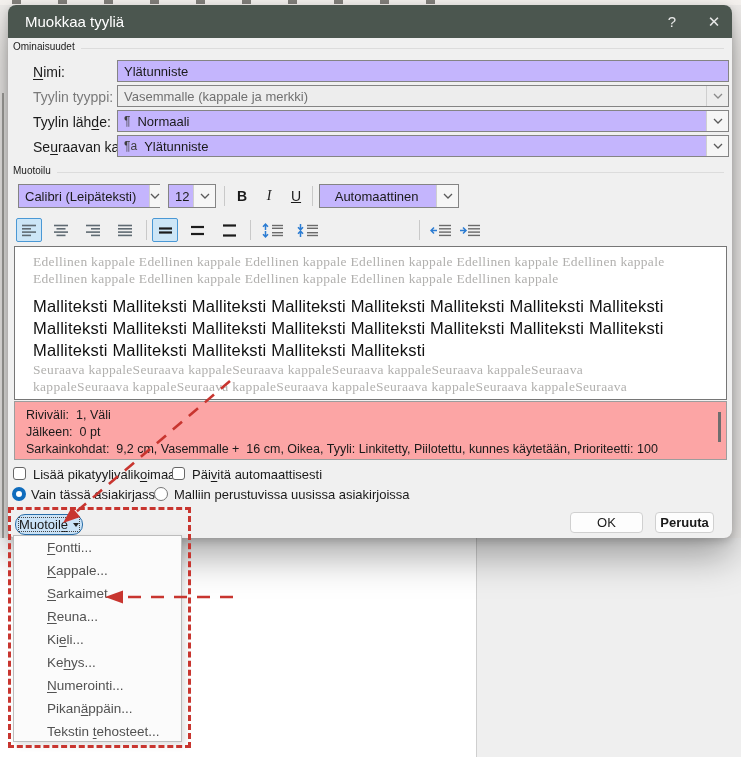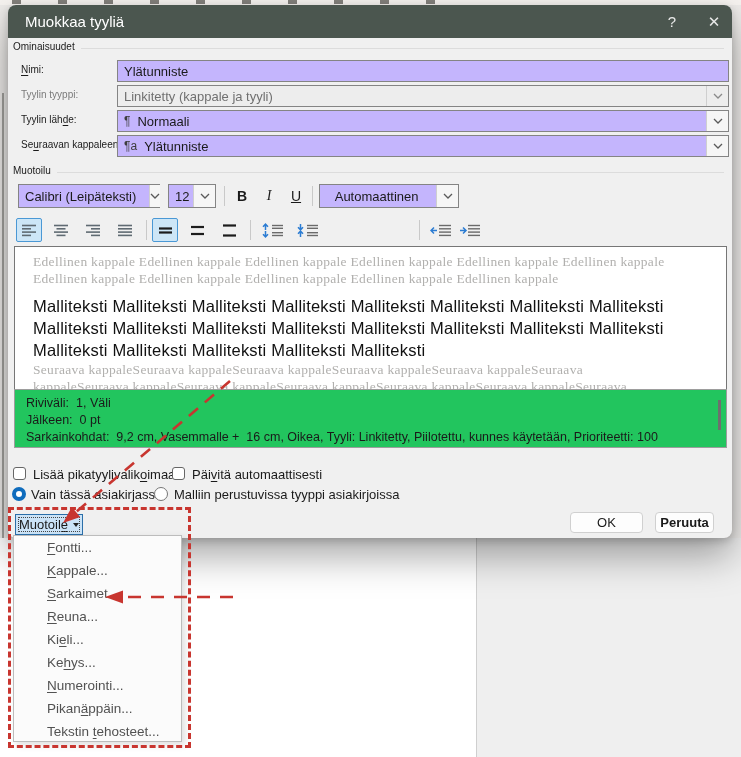--- a/index.html
+++ b/index.html
@@ -15,21 +15,21 @@
   .pagegray{left:476px;top:538px;width:265px;height:219px;background:#efefef;}
   .pageedge{left:476px;top:538px;width:1px;height:219px;background:#cfcfcf;}
   
   .dialog{left:8px;top:5px;width:724px;height:533px;background:#f0f0f0;border-radius:8px;
           box-shadow:0 18px 38px rgba(0,0,0,.35),0 3px 8px rgba(0,0,0,.18);z-index:10;}
   .titlebar{left:0;top:0;width:724px;height:33px;background:#4b564f;border-radius:8px 8px 0 0;}
   .title{left:17px;top:0;height:33px;line-height:33px;font-size:15px;color:#ffffff;}
   .tbtn{top:0;width:24px;height:33px;line-height:33px;text-align:center;color:#e9e9e9;font-size:15px;cursor:default;}
   .group-label{font-size:10px;color:#1a1a1a;background:#f0f0f0;padding-right:6px;}
   .rule{height:1px;background:#dcdcdc;}
-  .flabel{font-size:10px;color:#1a1a1a;white-space:pre;}
+  .flabel{font-size:14px;color:#1a1a1a;white-space:pre;margin-left:12px;}
   .flabel u,.opt u,.menu-item u,.btnx u{text-underline-offset:2px;}
   .flabel.dis{color:#7a7a7a;}
   .input,.combo{background:#c4b5fd;border:1px solid #848484;font-size:13px;color:#1a1a1a;
       display:flex;align-items:center;box-sizing:border-box;padding-left:6px;}
   input.input{font-family:"Liberation Sans",sans-serif;outline:none;padding-left:6px;}
   .combo .val{white-space:pre;}
   .combo .psym{color:#3d3d3d;font-size:12px;margin-right:7px;}
   .chevbox{margin-left:auto;width:21px;align-self:stretch;display:flex;align-items:center;
       justify-content:center;background:#f6f6f6;border-left:1px solid #cfcfcf;}
   .combo.dis{background:#ededed;color:#707070;}
@@ -38,33 +38,33 @@
   .tb{display:flex;align-items:center;justify-content:center;height:24px;width:26px;
       border:1px solid transparent;border-radius:2px;box-sizing:border-box;}
   .tb.sel{background:#cde6f7;border-color:#4a98d5;}
   .tsep{width:1px;height:20px;background:#c9c9c9;}
   .biu{font-size:14px;color:#1a1a1a;}
   
   .pbox{left:6px;top:241px;width:711px;height:152px;background:#fff;border:1px solid #767676;overflow:hidden;}
   .pline{position:absolute;left:18px;white-space:pre;}
   .pgray{font-family:"Liberation Serif",serif;font-size:13.5px;color:#b1b0ae;letter-spacing:.3px;}
   .psample{font-size:16.5px;color:#111;letter-spacing:.2px;}
-  .dbox{left:6px;top:384px;width:711px;height:57px;background:#22c55e;border:1px solid #9d9d9d;overflow:hidden;}
+  .dbox{left:6px;top:396px;width:711px;height:57px;background:#fca5a5;border:1px solid #9d9d9d;overflow:hidden;}
   .dline{position:absolute;left:11px;font-size:12.5px;color:#1a1a1a;white-space:pre;}
   .dthumb{position:absolute;right:5px;top:10px;width:3px;height:30px;background:#6e6e6e;}
   
   .cbx{width:13px;height:13px;background:#fff;border:1px solid #666;border-radius:3px;box-sizing:border-box;}
   .rad{width:14px;height:14px;border-radius:50%;box-sizing:border-box;background:#fff;}
   .rad.sel{border:4.5px solid #0f6cbd;}
   .rad.un{border:1px solid #767676;}
   .opt{font-size:13px;color:#1a1a1a;white-space:pre;}
   
   .btnx{box-sizing:border-box;font-size:13px;color:#1a1a1a;text-align:center;}
   .fmtbtn{left:7px;top:509px;width:68px;height:21px;background:#cbe3f7;border:1px solid #2b6fa9;
-      border-radius:0;display:flex;align-items:center;justify-content:center;gap:5px;}
+      border-radius:10px;display:flex;align-items:center;justify-content:center;gap:5px;}
   .fmtbtn .focus{position:absolute;inset:2px;border:1px dotted #444;border-radius:1px;}
   .caret{width:0;height:0;border-left:3.5px solid transparent;border-right:3.5px solid transparent;
       border-top:4px solid #222;}
   .okbtn{background:#fdfdfd;border:1px solid #d0d0d0;border-radius:4px;line-height:19px;}
   
   .menu{left:13px;top:535px;width:169px;height:207px;background:#fbfbfb;border:1px solid #bcbcbc;
       box-shadow:3px 3px 7px rgba(0,0,0,.13);z-index:20;box-sizing:border-box;}
   .menu-item{height:23px;line-height:23px;padding-left:33px;font-size:13.5px;color:#525252;white-space:pre;}
   
   .redrect{left:8px;top:507px;width:183px;height:241px;border:3px dashed #c8352f;box-sizing:border-box;
@@ -92,21 +92,21 @@
     </div>
 
     <div class="abs rule" style="left:8px;top:43px;width:708px;"></div>
     <div class="abs group-label" style="left:5px;top:36px;">Ominaisuudet</div>
 
     <div class="abs flabel" style="left:13px;top:59px;"><u>N</u>imi:</div>
     <input class="abs input" style="left: 109px; top: 55px; width: 612px; height: 22px;" value="Ylätunniste">
 
     <div class="abs flabel dis" style="left:13px;top:84px;">Tyylin tyyppi:</div>
     <div class="abs combo dis" style="left:109px;top:80px;width:612px;height:22px;">
-      <span class="val">Linkitetty (kappale ja tyyli)</span>
+      <span class="val">Vasemmalle (kappale ja merkki)</span>
       <span class="chevbox">
         <svg width="10" height="6">
             <path d="M1 1 L5 5 L9 1" fill="none" stroke="#8a8a8a" stroke-width="1.3"></path>
           </svg>
       </span>
     </div>
 
     <div class="abs flabel" style="left:13px;top:109px;">Tyylin läh<u>d</u>e:</div>
     <div class="abs combo" style="left:109px;top:105px;width:612px;height:22px;">
       <span class="psym">¶</span>
@@ -305,21 +305,21 @@
     </div>
 
     <div class="abs cbx" style="left:5px;top:462px;"></div>
     <div class="abs opt" style="left:25px;top:462px;">Lisää pikatyylivalik<u>o</u>imaan</div>
     <div class="abs cbx" style="left:164px;top:462px;"></div>
     <div class="abs opt" style="left:184px;top:462px;">Päi<u>v</u>itä automaattisesti</div>
 
     <div class="abs rad sel" style="left:4px;top:482px;"></div>
     <div class="abs opt" style="left:23px;top:482px;">Vain tässä asiakir<u>j</u>assa</div>
     <div class="abs rad un" style="left:146px;top:482px;"></div>
-    <div class="abs opt" style="left:166px;top:482px;">Malliin perustuvissa tyyppi asiakirjoissa</div>
+    <div class="abs opt" style="left:166px;top:482px;">Malliin perustuvissa uusissa asiakirjoissa</div>
 
     <div class="abs btnx fmtbtn">
       <div class="focus"></div>
       <span>Muotoil<u>e</u></span>
       <span class="caret"></span>
     </div>
     <div class="abs btnx okbtn" style="left:562px;top:507px;width:73px;height:21px;">OK</div>
     <div class="abs btnx okbtn" style="left:647px;top:507px;width:59px;height:21px;font-weight:bold;">Peruuta</div>
   </div>
 

